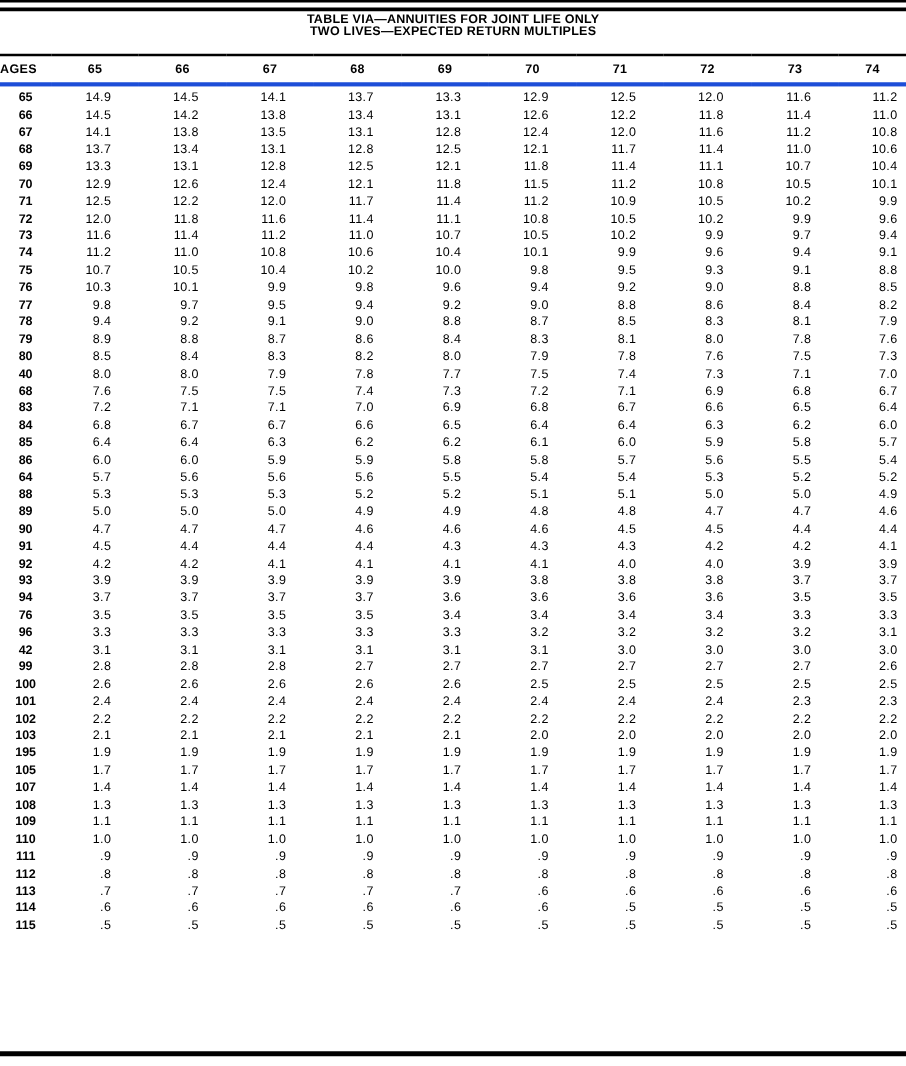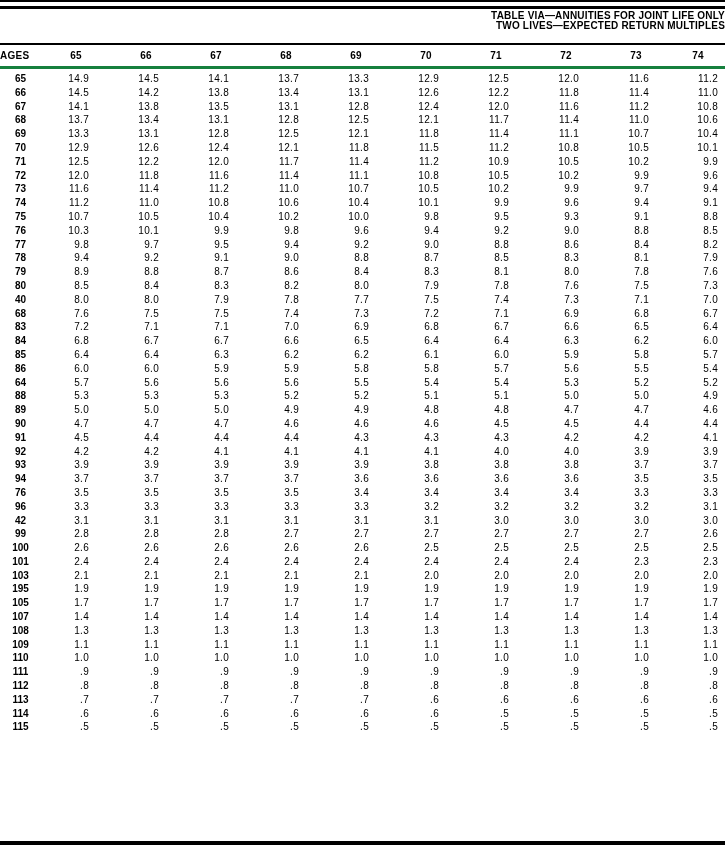--- a/index.html
+++ b/index.html
@@ -14,36 +14,36 @@
     margin: 0 auto;
   }
   .rule { position: absolute; left: 0; width: 725px; background: #000; }
   .rule-top-outer { top: 0; height: 2px; }
   .rule-top-inner { top: 6px; height: 3px; }
   .rule-bottom { top: 841px; height: 4px; }
   .title-block {
     position: absolute;
     top: 11px; left: 0;
     width: 725px;
-    text-align: right;
+    text-align: center;
     font-weight: bold;
     font-size: 10px;
     line-height: 10px;
     letter-spacing: 0.2px;
   }
   table.annuity {
     position: absolute;
     top: 43px; left: 0;
     width: 725px;
     border-collapse: collapse;
     table-layout: fixed;
   }
   table.annuity thead th {
     border-top: 2px solid #000;
-    border-bottom: 3px solid #15803d;
+    border-bottom: 3px solid #1d4ed8;
     font-size: 10px;
     font-weight: bold;
     height: 21px;
     padding: 0;
     vertical-align: middle;
     letter-spacing: 0.3px;
   }
   th.ages-header { text-align: left; }
   th.num-header { text-align: center; }
   tbody { }
@@ -566,20 +566,33 @@
           <td class="value">2.4</td>
           <td class="value">2.4</td>
           <td class="value">2.4</td>
           <td class="value">2.4</td>
           <td class="value">2.4</td>
           <td class="value">2.4</td>
           <td class="value">2.3</td>
           <td class="value">2.3</td>
         </tr>
         <tr>
+          <td class="age-label">102</td>
+          <td class="value">2.2</td>
+          <td class="value">2.2</td>
+          <td class="value">2.2</td>
+          <td class="value">2.2</td>
+          <td class="value">2.2</td>
+          <td class="value">2.2</td>
+          <td class="value">2.2</td>
+          <td class="value">2.2</td>
+          <td class="value">2.2</td>
+          <td class="value">2.2</td>
+        </tr>
+        <tr>
           <td class="age-label">103</td>
           <td class="value">2.1</td>
           <td class="value">2.1</td>
           <td class="value">2.1</td>
           <td class="value">2.1</td>
           <td class="value">2.1</td>
           <td class="value">2.0</td>
           <td class="value">2.0</td>
           <td class="value">2.0</td>
           <td class="value">2.0</td>

